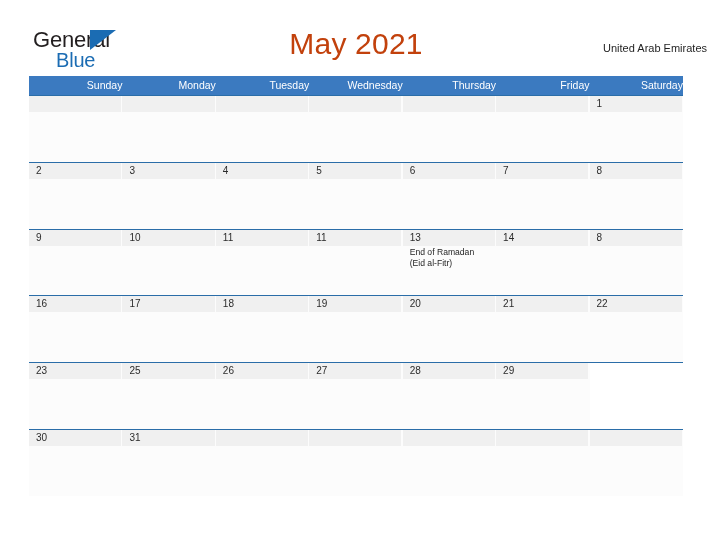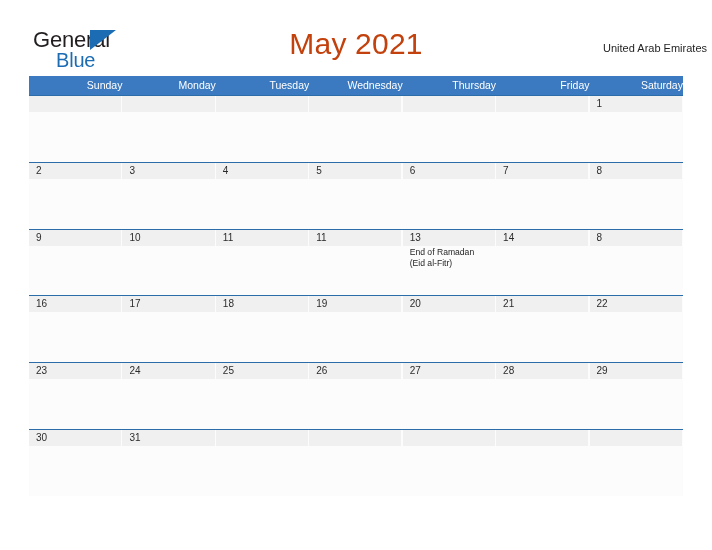--- a/index.html
+++ b/index.html
@@ -316,24 +316,20 @@
           <div class="day-number">22</div>
         </div>
       </div>
       <div class="week-row">
         <div class="day-cell">
           <div class="day-band"></div>
           <div class="day-number">23</div>
         </div>
         <div class="day-cell">
           <div class="day-band"></div>
-          <div class="day-number">24</div>
-        </div>
-        <div class="day-cell">
-          <div class="day-band"></div>
           <div class="day-number">25</div>
         </div>
         <div class="day-cell">
           <div class="day-band"></div>
           <div class="day-number">26</div>
         </div>
         <div class="day-cell">
           <div class="day-band"></div>
           <div class="day-number">27</div>
         </div>

